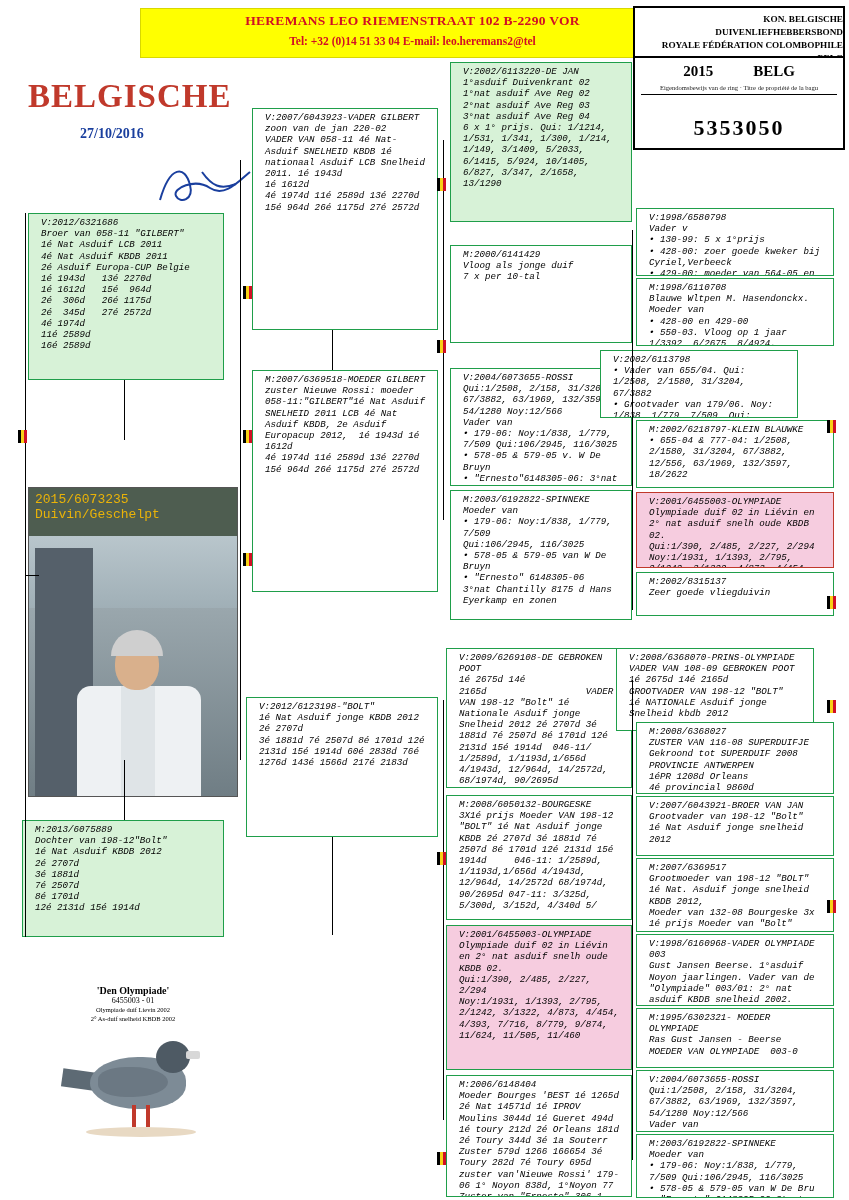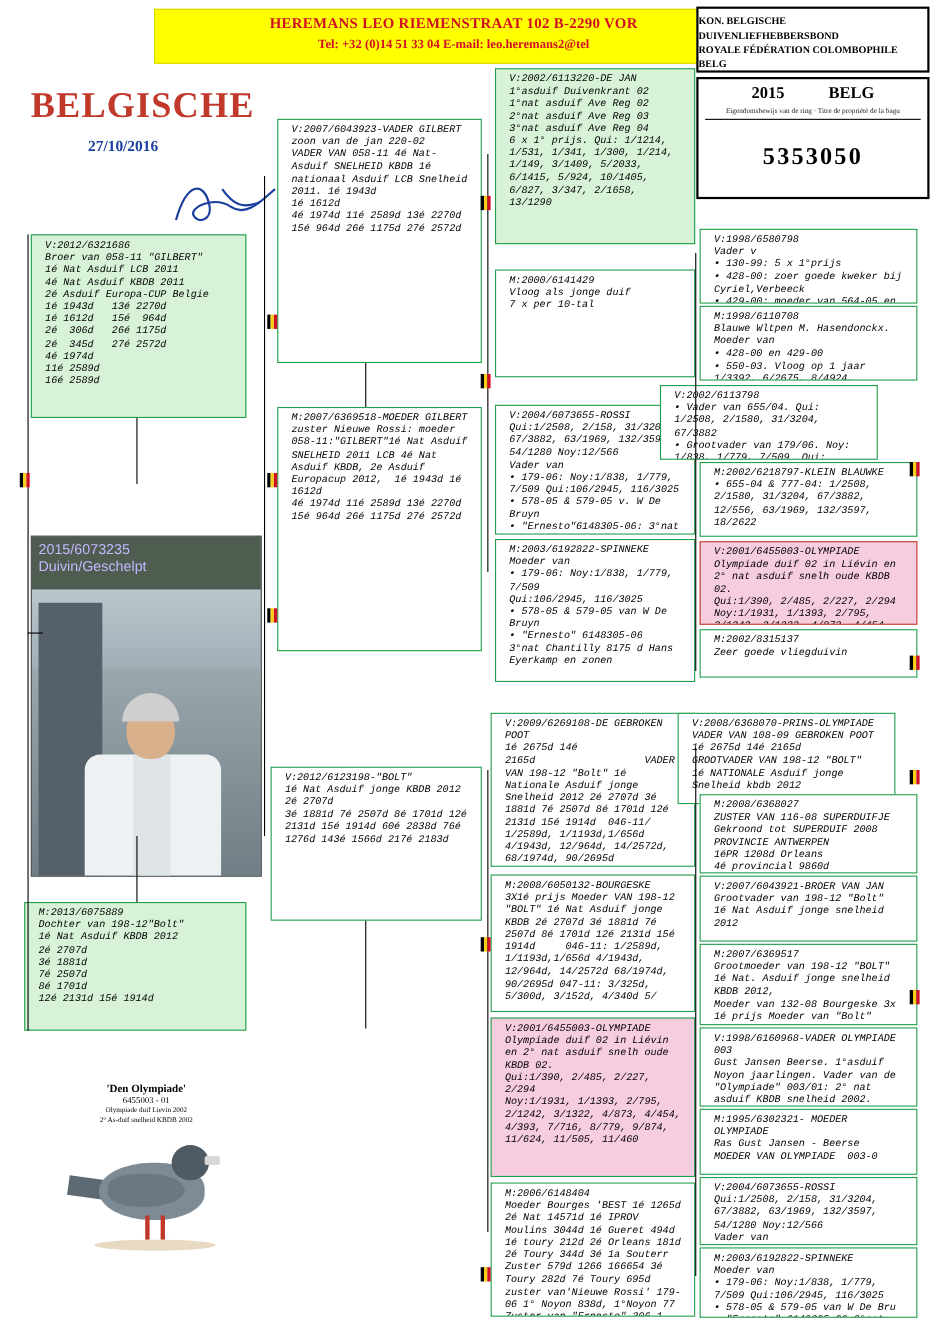--- a/index.html
+++ b/index.html
@@ -37,43 +37,43 @@
   .hdr .l1{
     text-align:center;color:#d10f25;font-weight:bold;font-size:13.5px;
     font-family:"Liberation Serif", serif;letter-spacing:0.3px;margin-top:4px;
   }
   .hdr .l2{
     text-align:center;color:#d10f25;font-weight:bold;font-size:11.5px;
     font-family:"Liberation Serif", serif;margin-top:6px;
   }
   
   .fed{left:633px;top:6px;width:212px;height:60px;background:#fff;border:2px solid #000;}
-  .fed div{text-align:left;font-weight:bold;font-size:9.2px;line-height:13px;font-family:"Liberation Serif",serif;}
+  .fed div{text-align:right;font-weight:bold;font-size:9.2px;line-height:13px;font-family:"Liberation Serif",serif;}
   .fed .r1{margin-top:5px;}
   
-  .ring{left:633px;top:70px;width:212px;height:111px;border:2px solid #000;background:#fff;}
+  .ring{left:633px;top:56px;width:212px;height:94px;border:2px solid #000;background:#fff;}
   .ring .yr{display:flex;justify-content:center;gap:40px;font-size:15px;font-weight:bold;margin-top:5px;font-family:"Liberation Serif",serif;}
   .ring .sub{text-align:center;font-size:6.6px;margin-top:4px;color:#222;font-family:"Liberation Serif",serif;}
   .ring .num{text-align:center;font-size:22px;font-weight:bold;letter-spacing:2px;margin-top:20px;font-family:"Liberation Serif",serif;}
   .ring .hr{border-top:1px solid #000;margin:3px 6px 0 6px;}
 
   .pedigree-title{
     left:28px;top:78px;width:250px;
     color:#c0392b;font-size:33px;font-weight:bold;
     font-family:"Liberation Serif", serif;letter-spacing:1px;
   }
   .pedigree-date{
     left:80px;top:126px;color:#1a3f9e;font-size:14px;font-weight:bold;
     font-family:"Liberation Serif", serif;
   }
 
   
   .photo-frame{left:28px;top:487px;width:210px;height:310px;border:1px solid #555;background:#7a8b93;overflow:hidden;}
   .photo-caption{position:absolute;left:0;top:0;width:100%;height:48px;background:#4e5d50;}
-  .photo-caption span{display:block;color:#c4b5fd;font-size:13px;font-family:Liberation Sans, sans-serif;padding-left:6px;}
+  .photo-caption span{display:block;color:#eab308;font-size:13px;font-family:Liberation Mono, monospace;padding-left:6px;}
   .photo-caption span.c1{padding-top:4px;}
   .sky{position:absolute;left:0;top:48px;width:100%;height:120px;background:linear-gradient(#b9c6cc,#8fa0a8);}
   .wall{position:absolute;left:0;top:120px;width:100%;height:190px;background:linear-gradient(#9aa7ad,#6f7d84);}
   .door{position:absolute;left:6px;top:60px;width:58px;height:250px;background:#55606a;}
   .man-head{position:absolute;left:86px;top:150px;width:44px;height:52px;border-radius:50% 50% 45% 45%;background:#d9b08c;}
   .man-hair{position:absolute;left:82px;top:142px;width:52px;height:26px;border-radius:26px 26px 0 0;background:#cfcfcf;}
   .man-body{position:absolute;left:48px;top:198px;width:124px;height:112px;background:#eef1f3;border-radius:14px 14px 0 0;}
   .man-shirt{position:absolute;left:92px;top:198px;width:34px;height:112px;background:#dfe4e7;}
 
   

